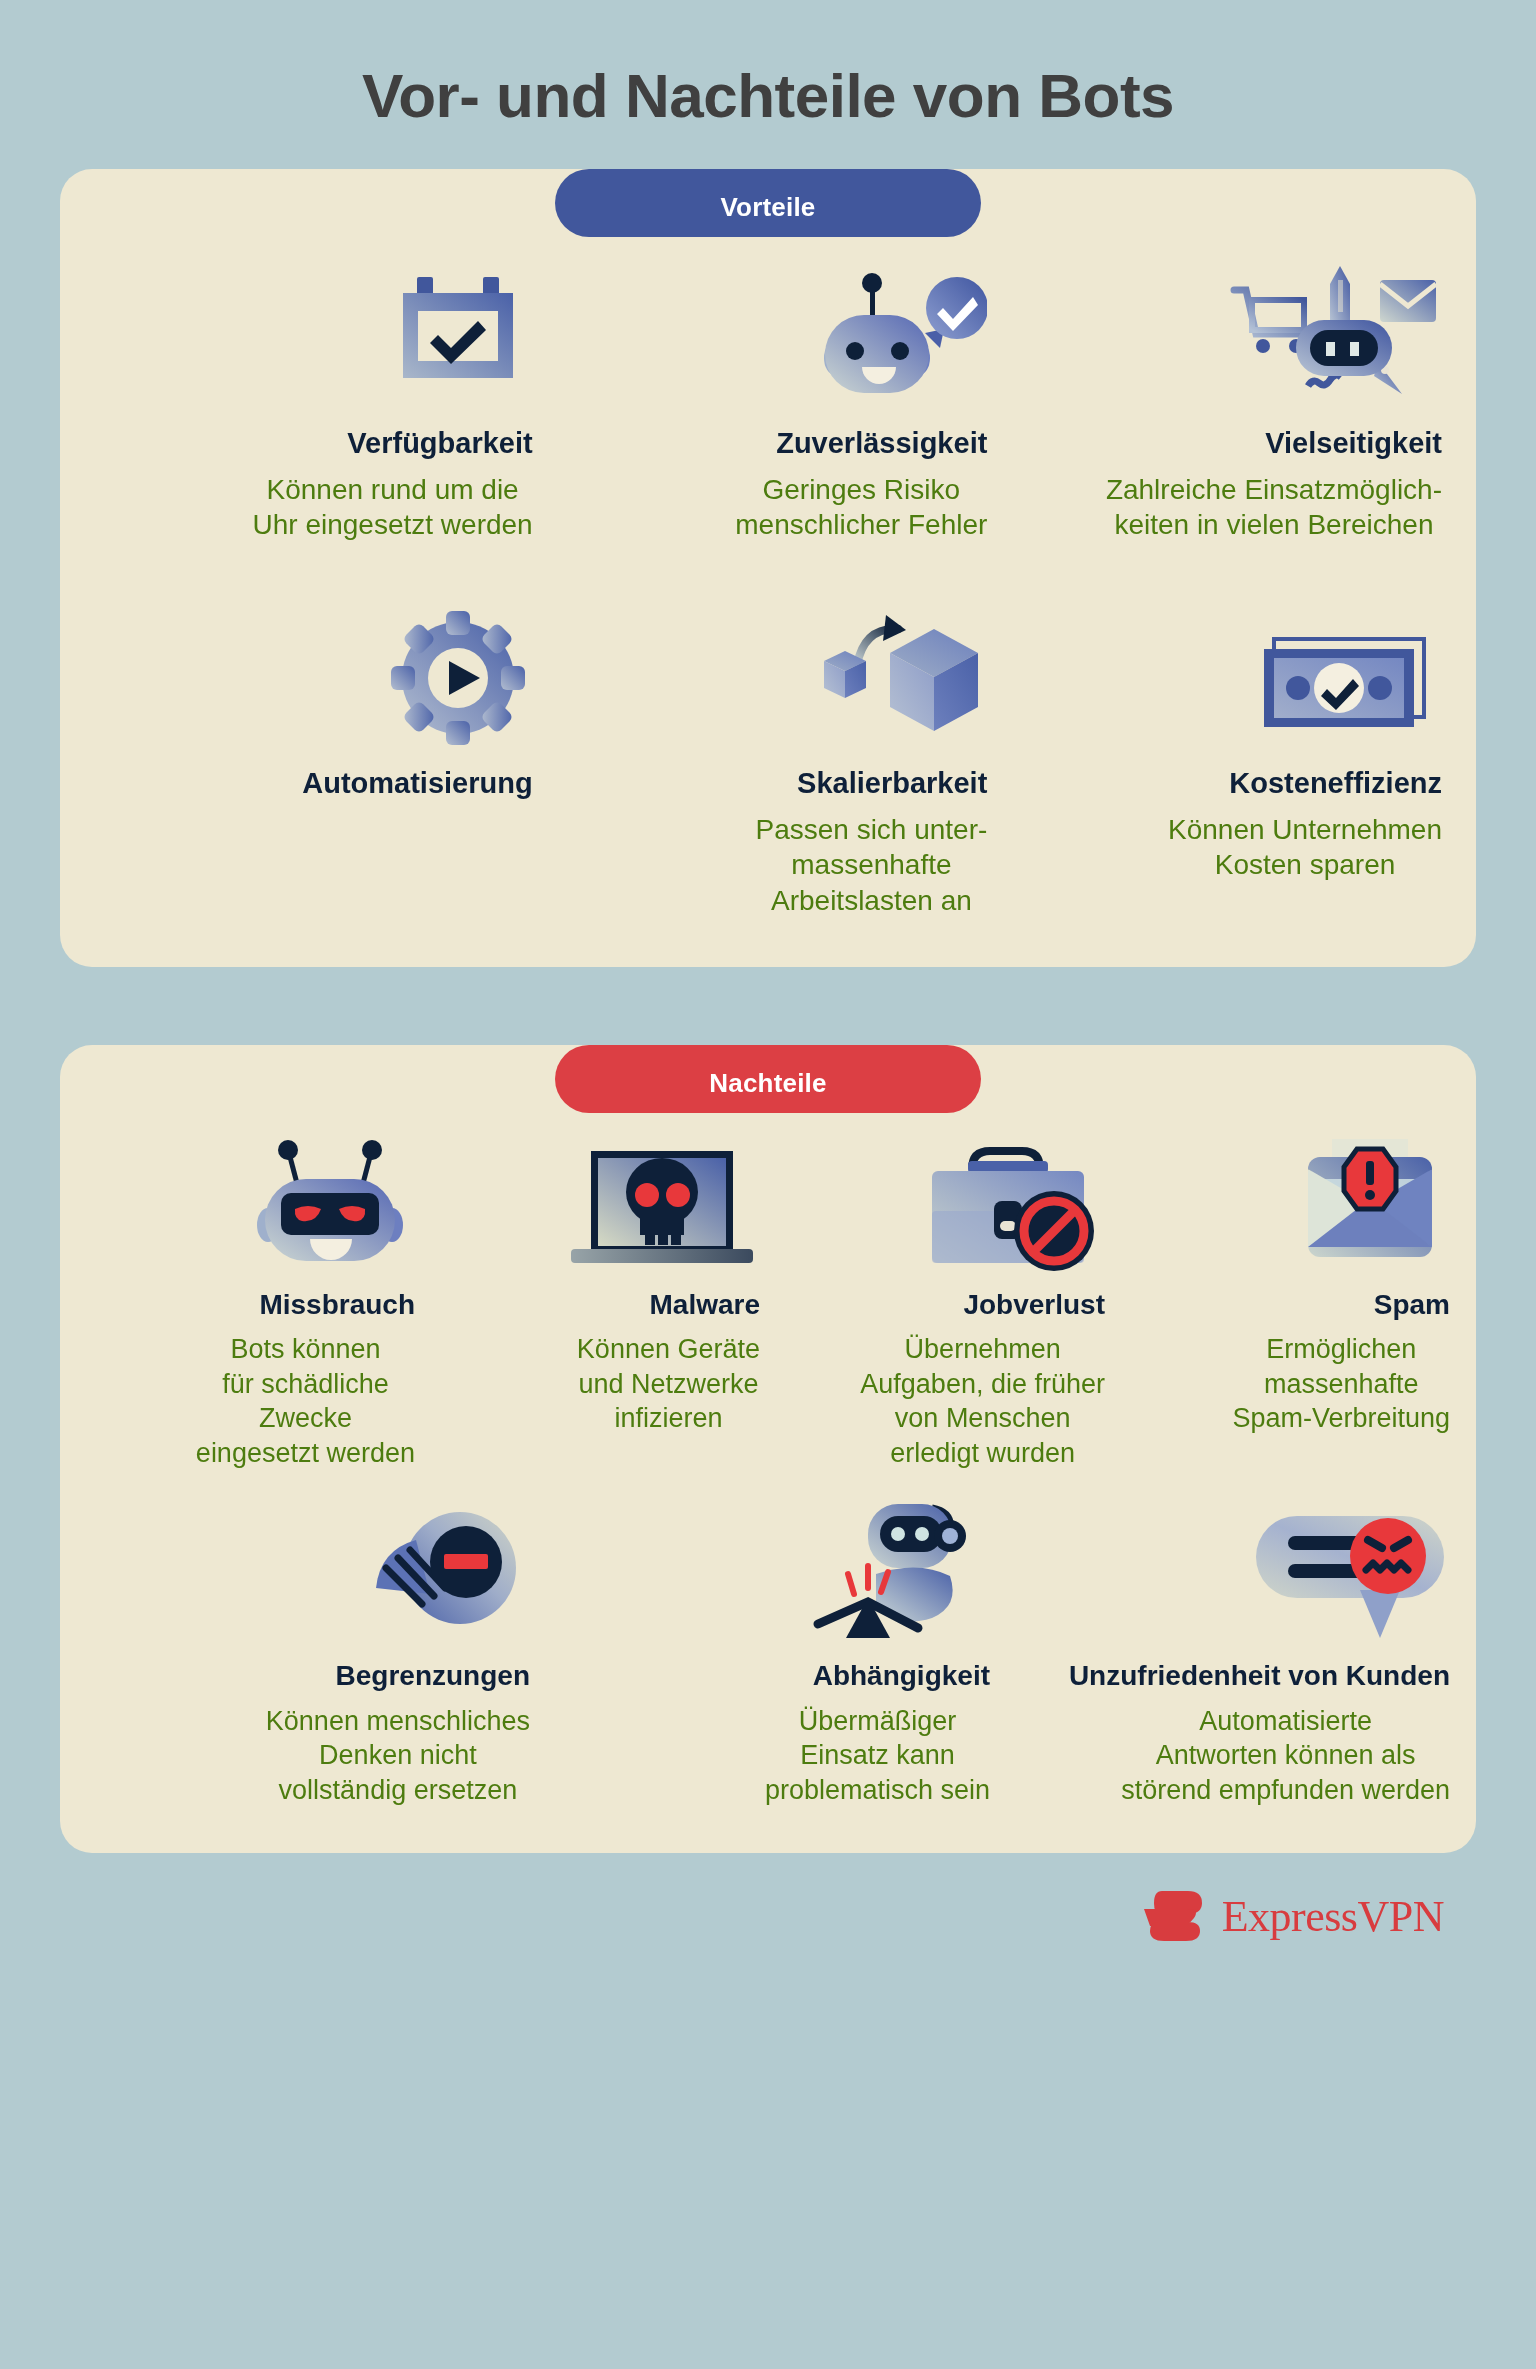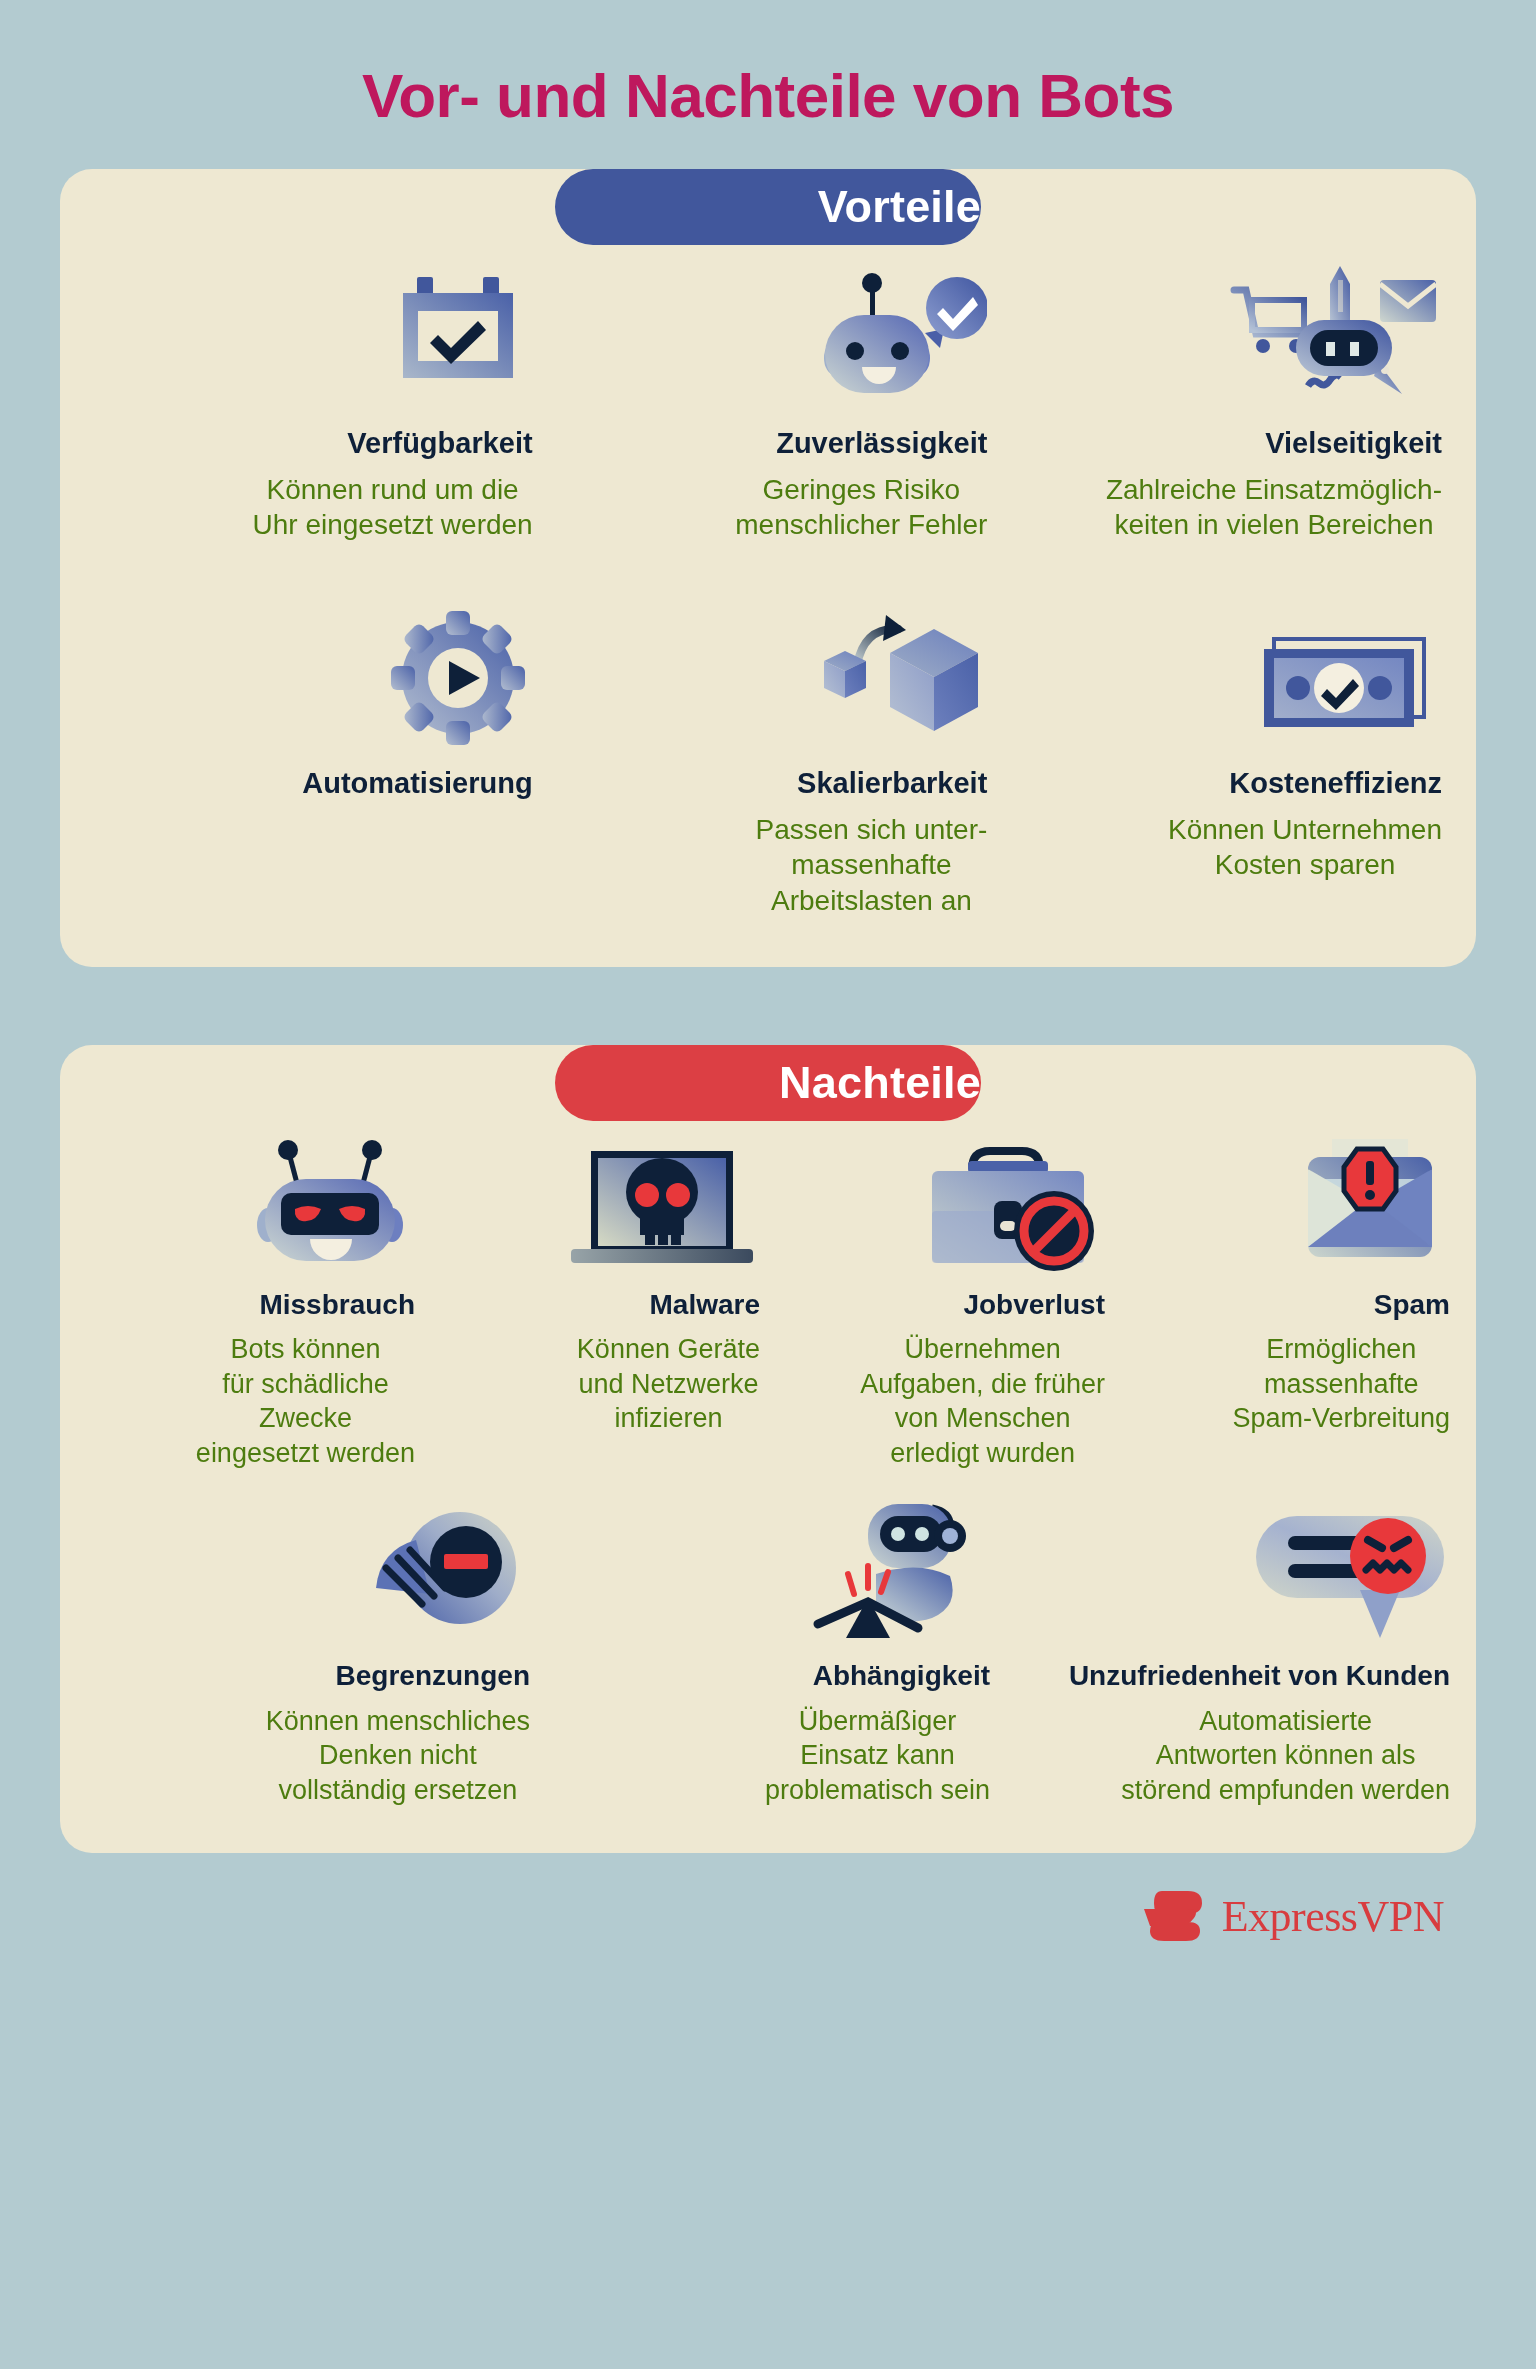--- a/index.html
+++ b/index.html
@@ -15,21 +15,21 @@
     overflow: hidden;
     position: relative;
   }
 
   
   .page-title {
     text-align: center;
     font-size: 62px;
     font-weight: bold;
     letter-spacing: -0.5px;
-    color: #be185d;
+    color: #404040;
     margin: 0;
     padding-top: 62px;
     line-height: 1.1;
   }
 
   
   .panel-wrap {
     position: relative;
     width: 1416px;
     margin: 0 auto;
@@ -38,25 +38,25 @@
   .panel-wrap.cons { margin-top: 78px; }
 
   .pill {
     position: absolute;
     top: 0;
     left: 50%;
     transform: translateX(-50%);
     z-index: 5;
     border-radius: 60px;
     color: #ffffff;
-    font-size: 45px;
+    font-size: 26px;
     font-weight: bold;
-    text-align: right;
+    text-align: center;
     width: 426px;
-    height: 76px;
+    height: 68px;
     line-height: 76px;
     letter-spacing: 0.2px;
   }
   .pill.pros { background: #41579c; }
   .pill.cons { background: #dc3f44; }
 
   .panel {
     background: #eee8d2;
     border-radius: 32px;
     margin-top: 38px;

